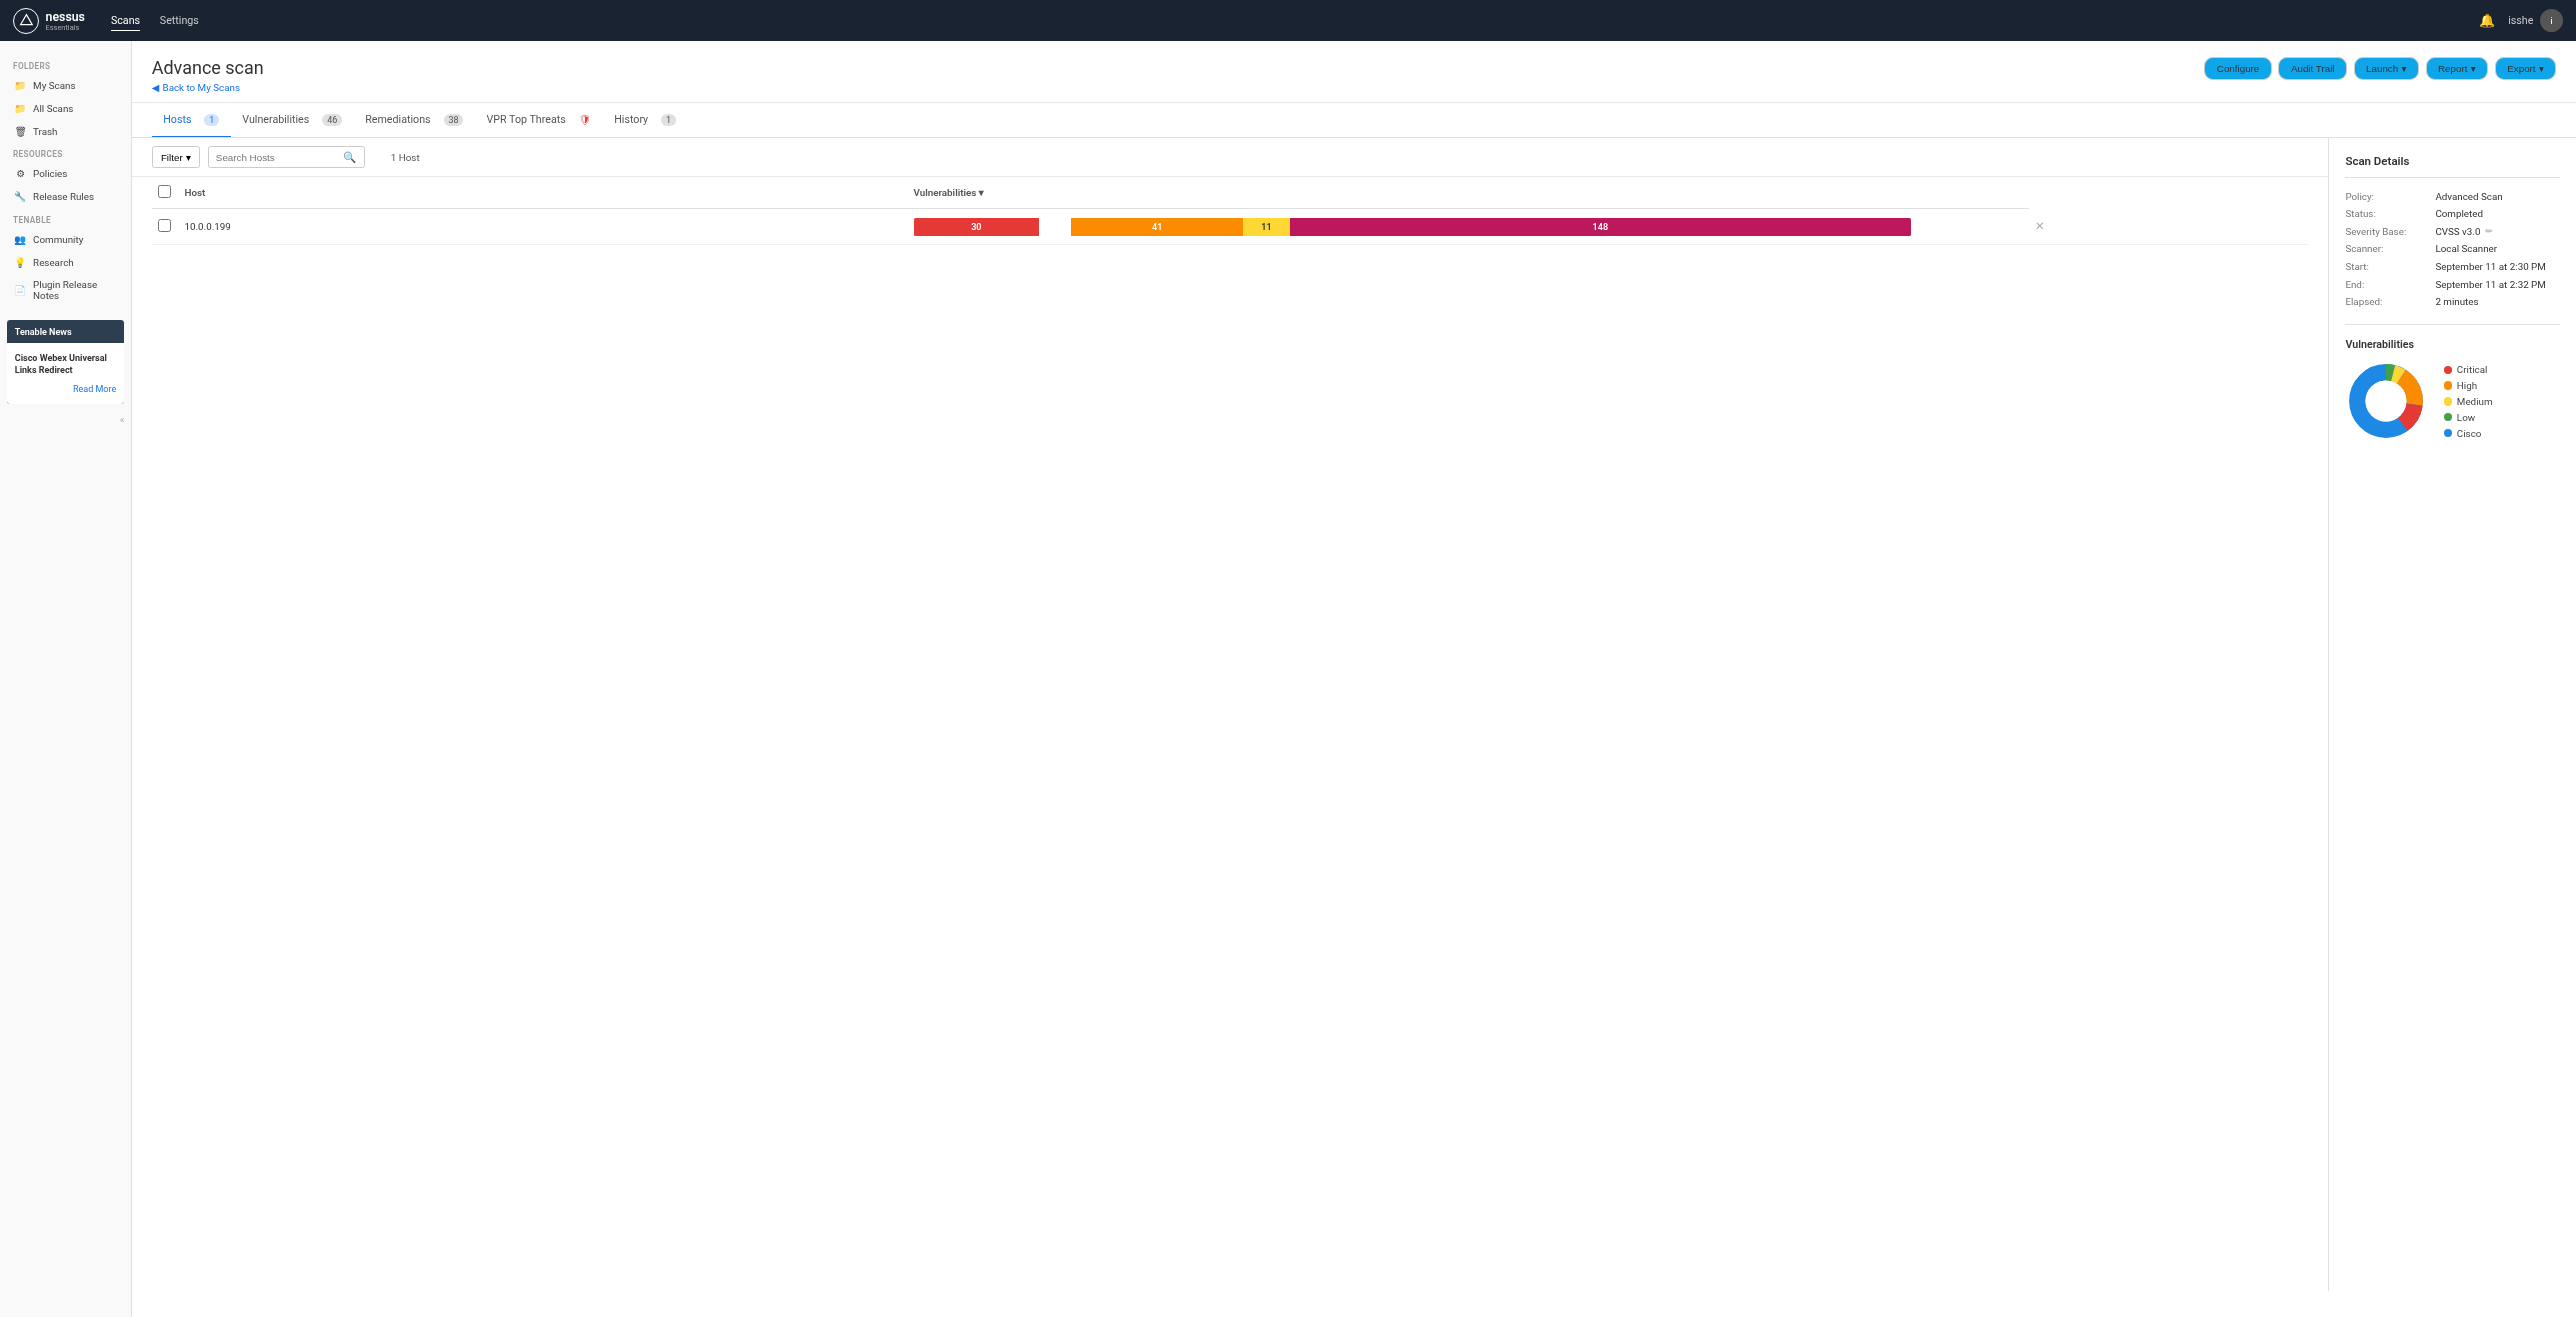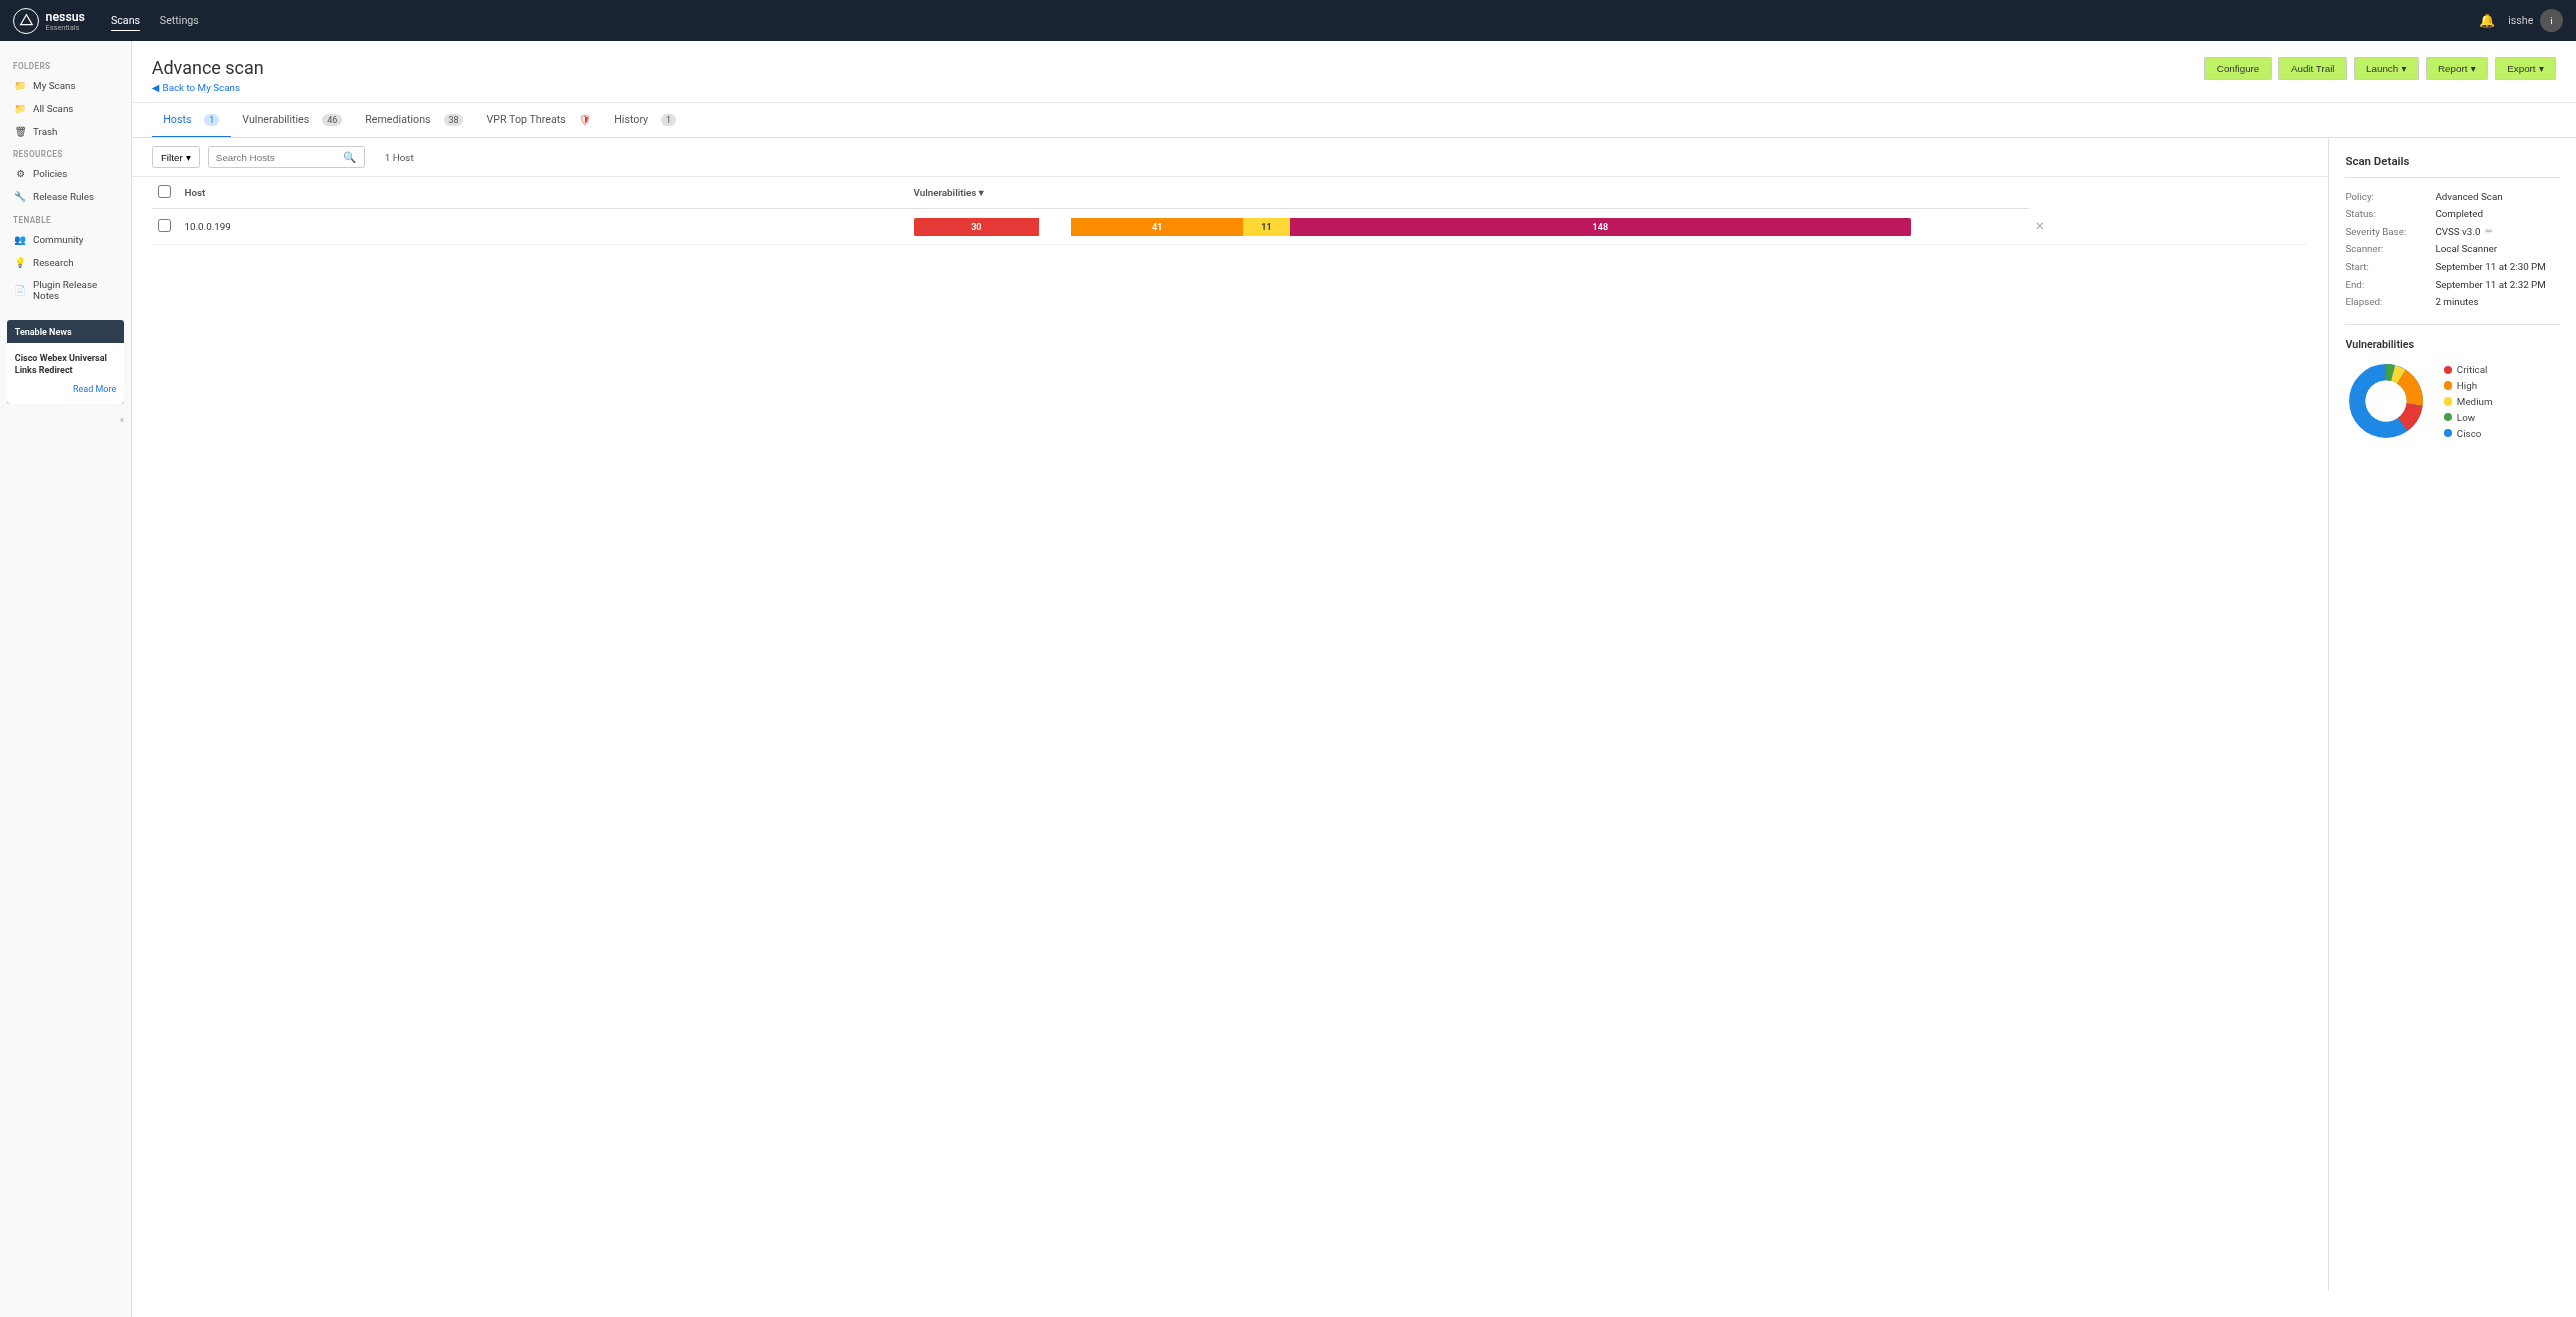--- a/index.html
+++ b/index.html
@@ -116,22 +116,22 @@
       display: flex;
       align-items: flex-start;
       justify-content: space-between;
     }
     .page-title { font-size: 18px; font-weight: 400; color: #333; }
     .back-link { color: #1a73e8; font-size: 9.8px; cursor: pointer; display: flex; align-items: center; gap: 3.3px; margin-top: 3.3px; }
     .header-actions { display: flex; gap: 6.6px; align-items: center; }
     .btn {
       padding: 4.9px 11.5px;
       border: 0.8px solid #ccc;
-      background: #bef264;
-      border-radius: 1px;
+      background: #0ea5e9;
+      border-radius: 9px;
       cursor: pointer;
       font-size: 9.8px;
       color: #333;
       display: flex; align-items: center; gap: 3.3px;
     }
 
     
     .tabs-bar {
       display: flex;
       padding: 0 19.7px;
@@ -178,21 +178,21 @@
       display: flex; align-items: center;
       border: 0.8px solid #ccc;
       border-radius: 2.5px;
       padding: 3.3px 6.6px;
       background: #fff;
       gap: 4.9px;
     }
     .search-box input {
       border: none; outline: none; font-size: 9.8px; width: 123px; background: transparent;
     }
-    .host-count { font-size: 9.8px; color: #555; margin-left: 12px; }
+    .host-count { font-size: 9.8px; color: #555; margin-left: 18px; }
 
     
     .table-area { padding: 0 19.7px; }
     .data-table { width: 100%; border-collapse: collapse; }
     .data-table th {
       text-align: left;
       padding: 8.2px 6.6px;
       font-size: 9.8px;
       color: #555;
       border-bottom: 0.8px solid #e0e0e0;

